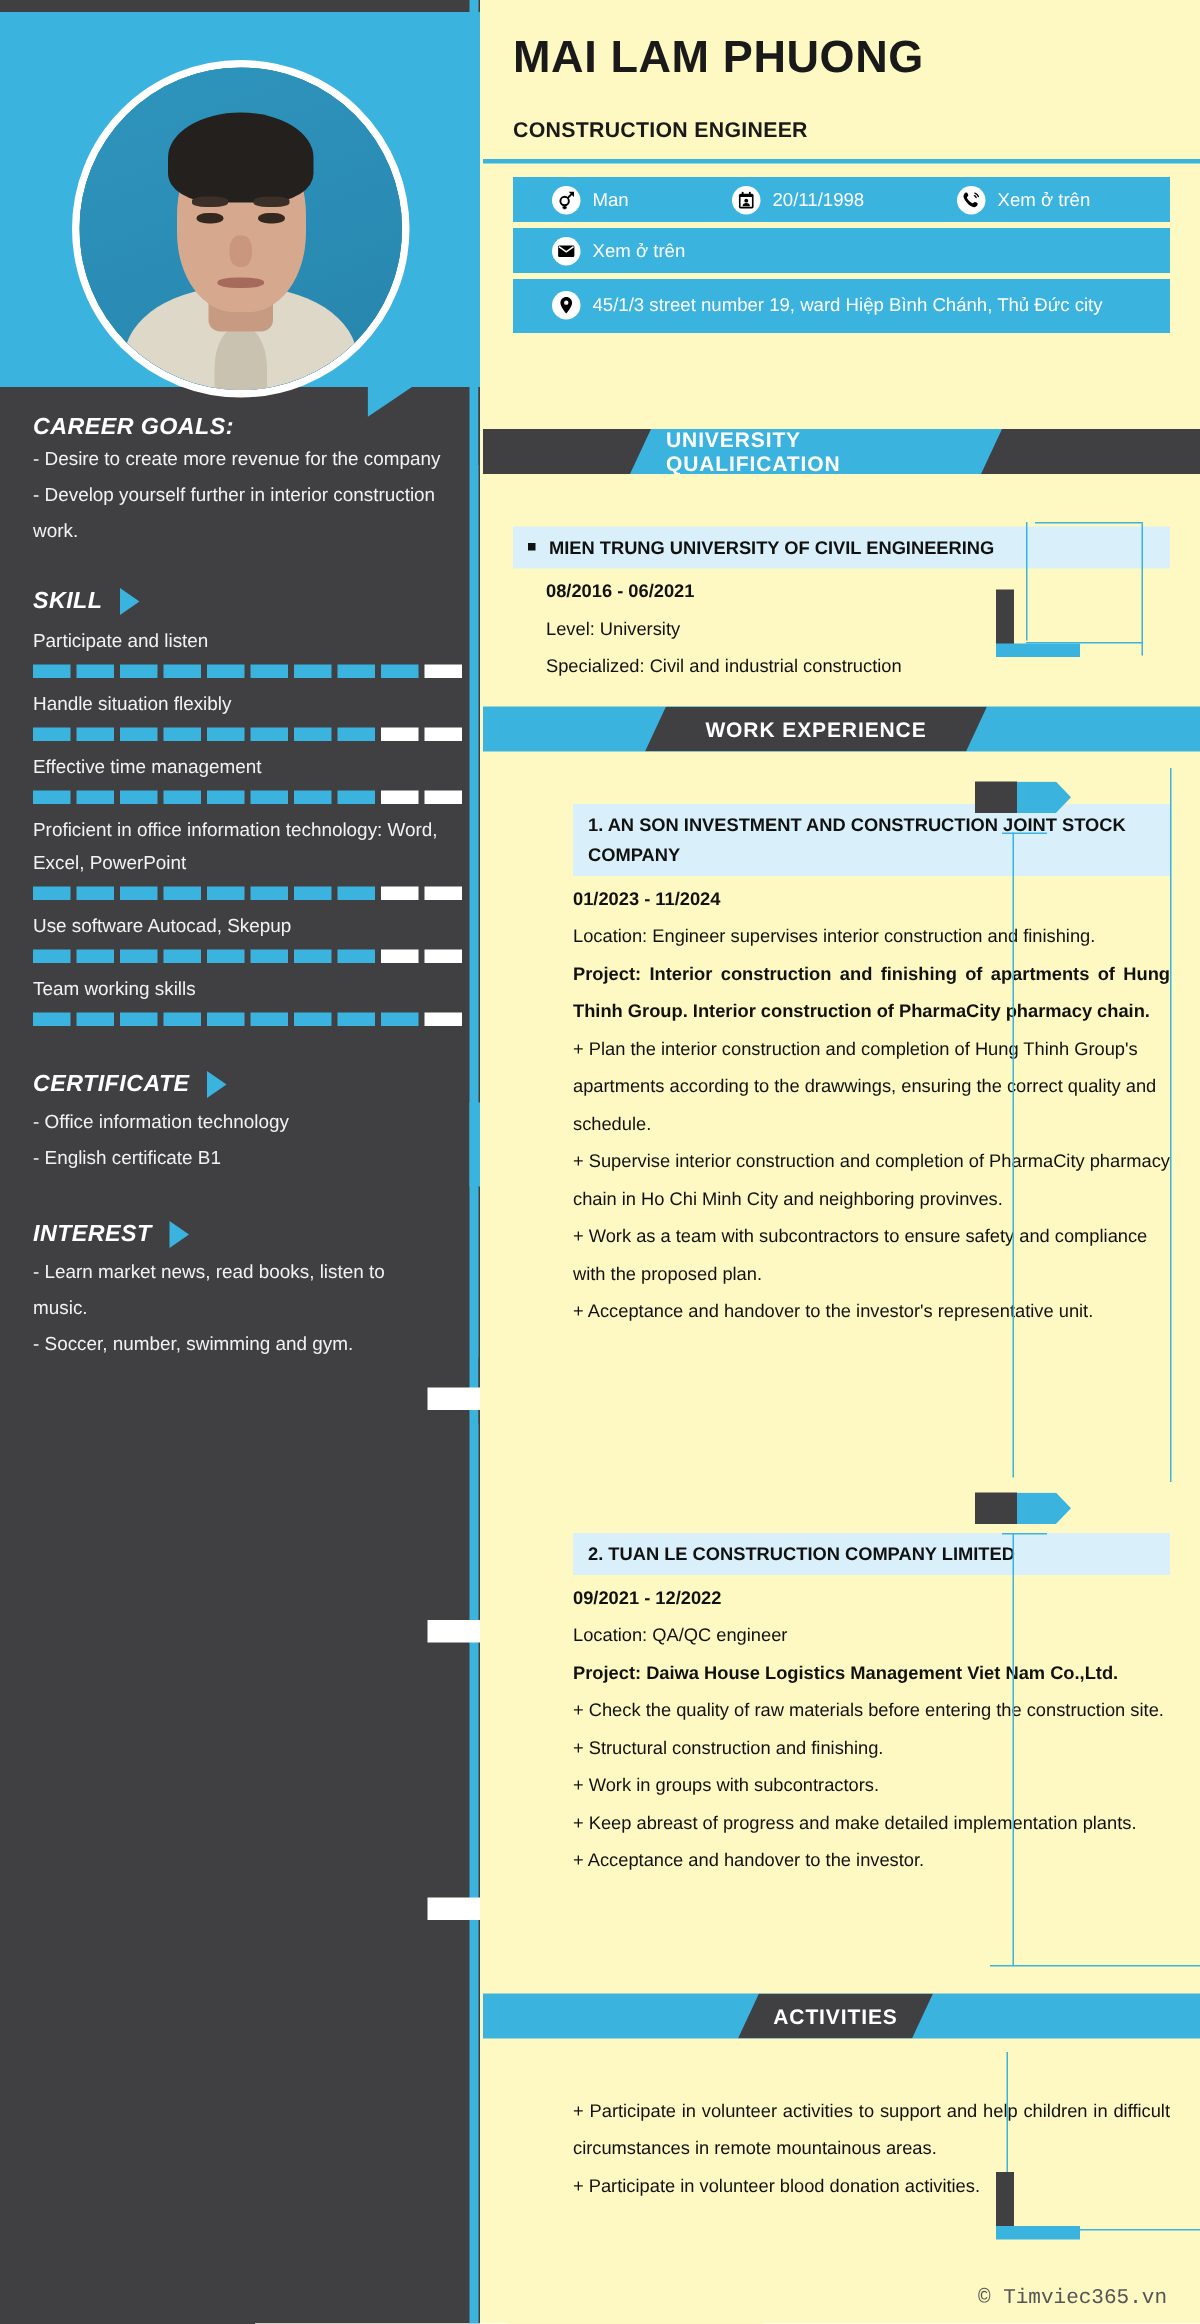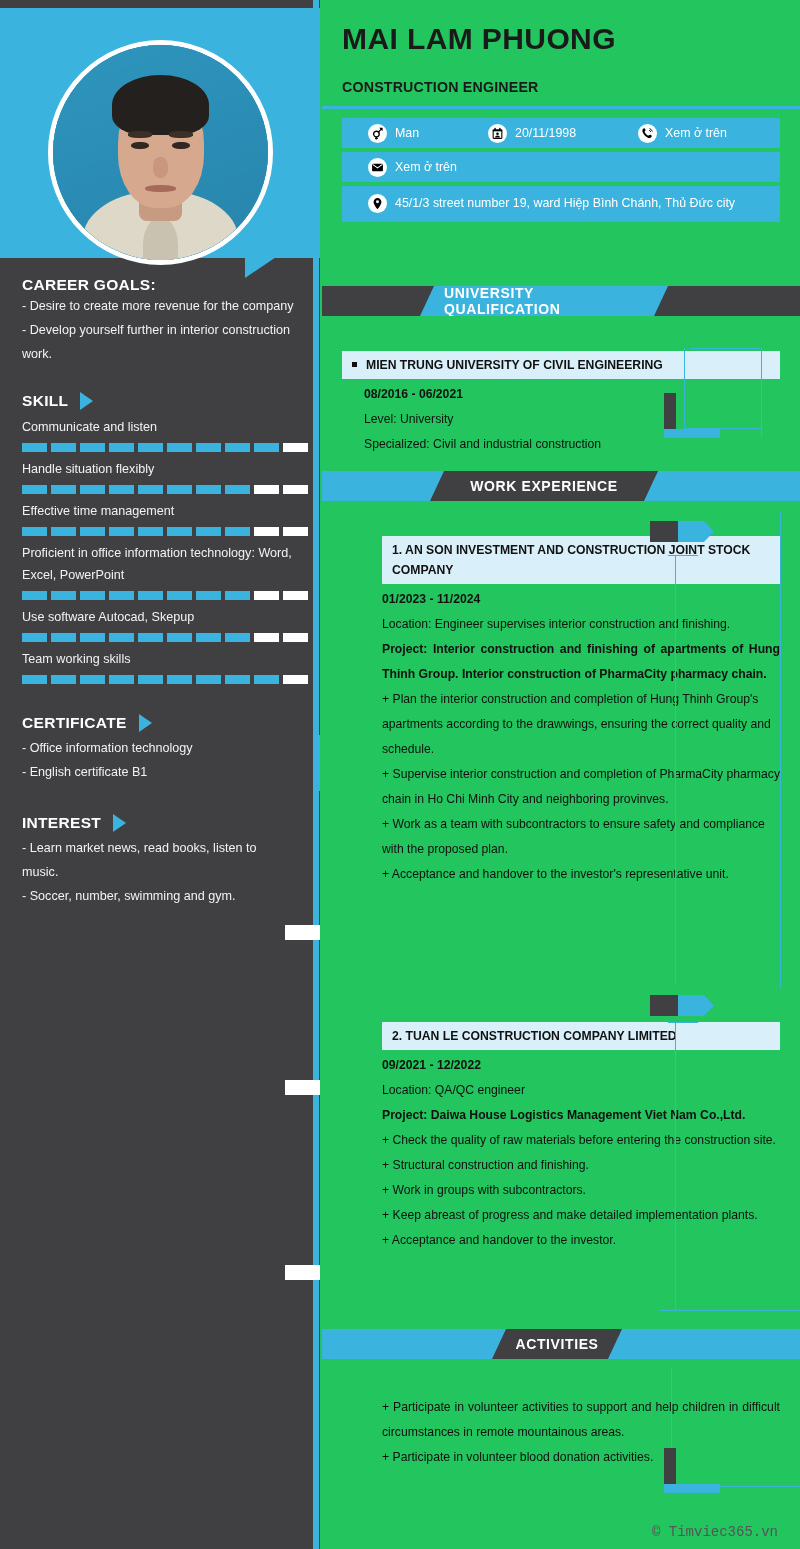--- a/index.html
+++ b/index.html
@@ -62,35 +62,35 @@
     position:absolute; left:285px; width:35px; height:15px; background:#ffffff;
   }
   .sb-block-dark {
     position:absolute; left:319px; width:40px; height:52px; background:#404042;
   }
   .sb-block-blue {
     position:absolute; left:313px; width:34px; height:56px; background:#3BB3DF;
   }
 
   .sb-content { position:absolute; left:22px; top:276px; width:272px; color:#ffffff; }
-  .sb-h { font-size:15.5px; font-weight:bold; letter-spacing:.3px; color:#fff; }
+  .sb-h { font-size:15.5px; font-weight:bold; letter-spacing:.3px; color:#fff;font-style:italic; }
   .sb-h-row { display:flex; align-items:center; gap:12px; }
   .tri {
     width:0; height:0; border-left:13px solid #3BB3DF;
     border-top:9px solid transparent; border-bottom:9px solid transparent;
   }
   .sb-p { font-size:12.6px; line-height:24px; color:#f2f2f2; }
   .sb-block { margin-bottom:26px; }
   .skill-name { font-size:12.6px; line-height:22px; color:#f2f2f2; margin-top:6px; }
   .bar { display:flex; gap:4px; margin:5px 0 2px 0; width:286px; }
   .seg { height:9px; flex:1; background:#ffffff; }
   .seg.on { background:#3BB3DF; }
 
   
-  .main { position:absolute; left:320px; top:0; width:480px; height:1549px; background:#22c55e; }
+  .main { position:absolute; left:320px; top:0; width:480px; height:1549px; background:#fef9c3; }
 
   .name { position:absolute; left:22px; top:22px; font-size:30px; font-weight:bold;
     color:#1a1a1a; letter-spacing:.4px; }
   .role { position:absolute; left:22px; top:79px; font-size:14.2px; font-weight:bold;
     color:#1a1a1a; letter-spacing:.2px; }
   .hr-blue { position:absolute; left:2px; top:106px; width:478px; height:3px; background:#3BB3DF; }
 
   .contact-wrap { position:absolute; left:22px; top:118px; width:438px; }
   .c-row { background:#3BB3DF; color:#ffffff; display:flex; align-items:center;
     min-height:30px; margin-bottom:4px; padding:4px 0; }
@@ -183,21 +183,21 @@
         <div class="sb-p">- Desire to create more revenue for the company</div>
         <div class="sb-p">- Develop yourself further in interior construction work.</div>
       </div>
 
       <div class="sb-block" style="margin-top:26px">
         <div class="sb-h-row">
           <span class="sb-h">SKILL</span>
           <span class="tri"></span>
         </div>
         <div id="skill-list">
-            <div class="skill-name">Communicate and listen</div>
+            <div class="skill-name">Participate and listen</div>
             <div class="bar">
               <span class="seg on"></span>
               <span class="seg on"></span>
               <span class="seg on"></span>
               <span class="seg on"></span>
               <span class="seg on"></span>
               <span class="seg on"></span>
               <span class="seg on"></span>
               <span class="seg on"></span>
               <span class="seg on"></span>

